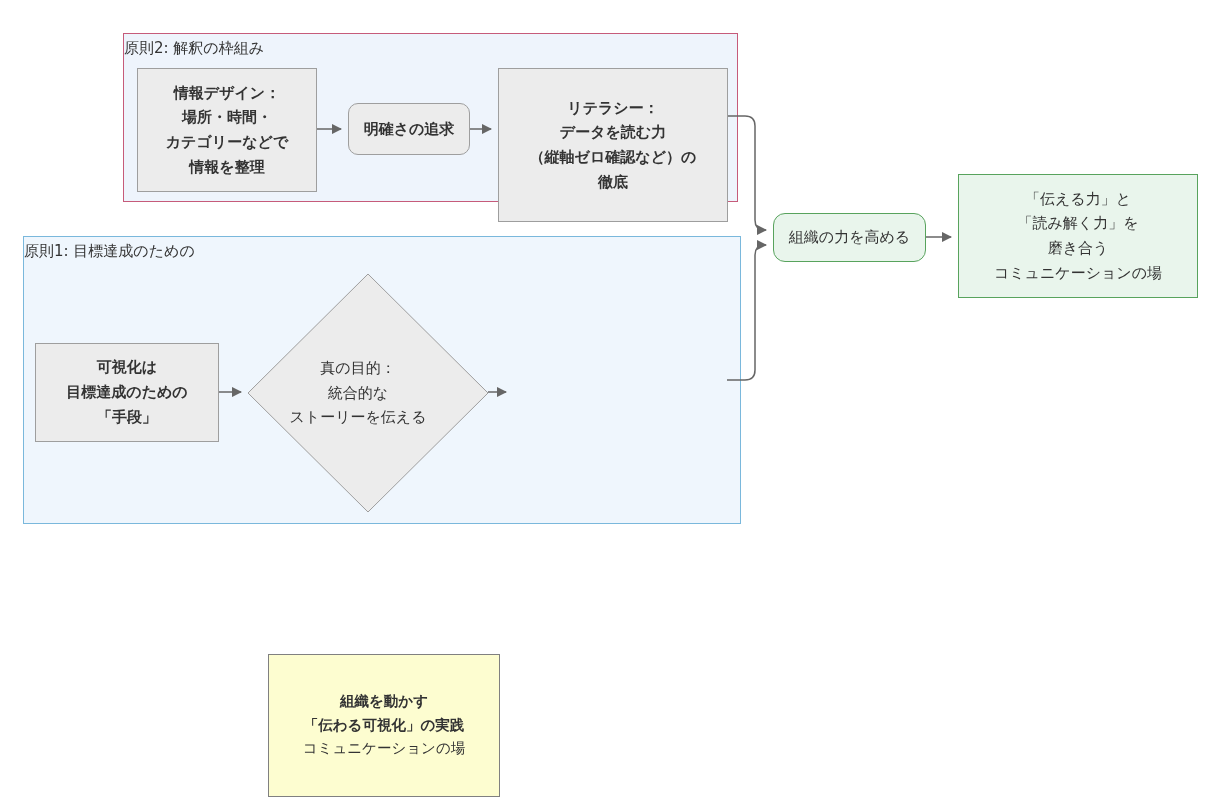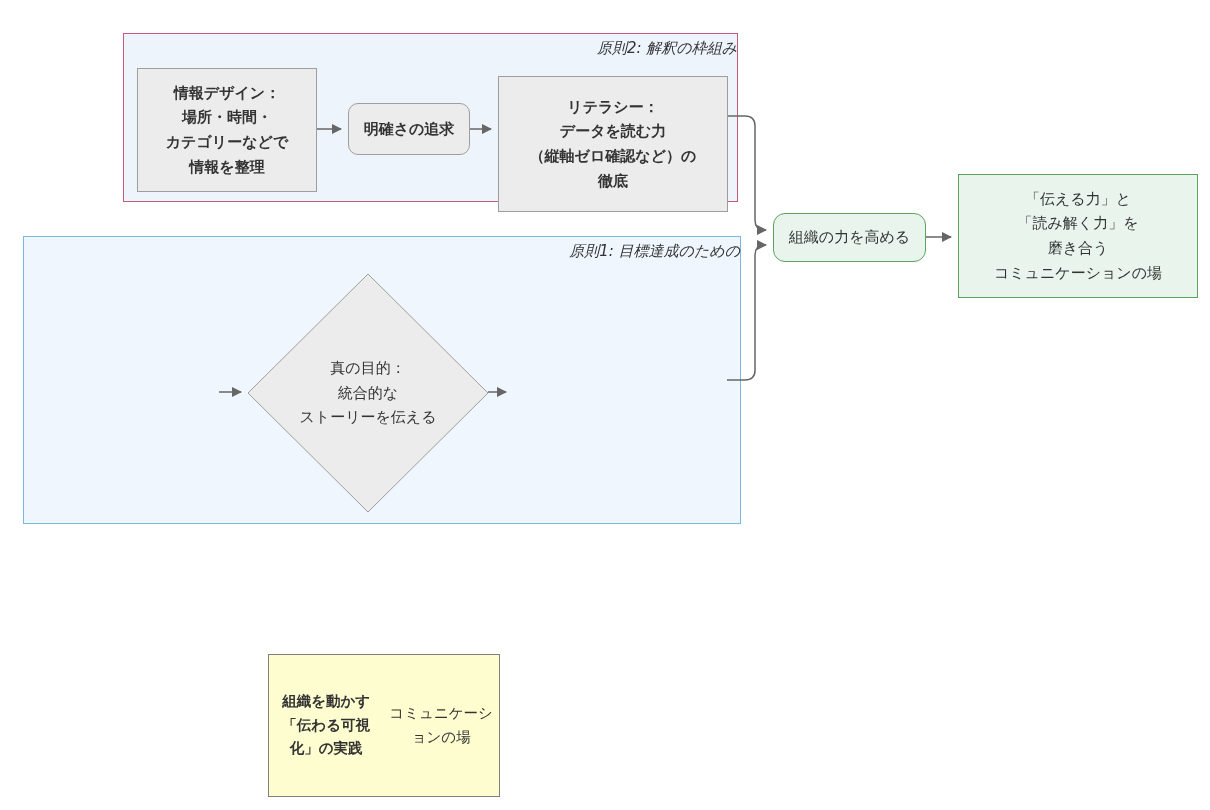--- a/index.html
+++ b/index.html
@@ -21,58 +21,58 @@
     border-color:var(--cluster2-border,#c65b7a);
     background:var(--cluster2-fill,#eef4fc);
   }
   .cluster-p1{
     left:23px;top:236px;width:718px;height:288px;
     border-color:var(--cluster1-border,#7ab8dc);
     background:var(--cluster1-fill,#eff6fd);
   }
   .cluster-title{
     position:absolute;left:0;top:5px;width:100%;
-    text-align:right;font-size:15px;line-height:18px;font-style:italic;
+    text-align:left;font-size:15px;line-height:18px;
   }
   .edge-layer{position:absolute;left:0;top:0;width:1210px;height:810px;}
   .node{
     position:absolute;box-sizing:border-box;
     display:flex;align-items:center;justify-content:center;
     text-align:center;font-size:15px;line-height:1.65;
     white-space:pre-line;
   }
   .node-gray{
     background:var(--node-fill,#ececec);
     border:1px solid var(--node-border,#9e9e9e);
     font-weight:bold;
   }
   .node-a{left:137px;top:68px;width:180px;height:124px;}
   .node-b{left:348px;top:103px;width:122px;height:52px;border-radius:10px;}
-  .node-c{left:498px;top:76px;width:230px;height:136px;}
+  .node-c{left:498px;top:68px;width:230px;height:154px;}
   .node-d{left:35px;top:343px;width:184px;height:99px;}
   .node-f{left:513px;top:343px;width:214px;height:100px;}
   .diamond-label{
-    left:258px;top:338px;width:220px;height:110px;
+    left:248px;top:338px;width:220px;height:110px;
     background:transparent;border:none;
   }
   .node-green-small{
     left:773px;top:213px;width:153px;height:49px;border-radius:12px;
     background:var(--green-fill,#e9f5ec);
     border:1px solid var(--green-border,#58a35d);
   }
   .node-green-big{
     left:958px;top:174px;width:240px;height:124px;
     background:var(--green-fill,#e9f5ec);
     border:1px solid var(--green-border,#58a35d);
   }
   .node-yellow{
     left:268px;top:654px;width:232px;height:143px;
     background:var(--yellow-fill,#fdfdd0);
     border:1px solid var(--yellow-border,#808080);
-    flex-direction:row;font-size:14.5px;
+    flex-direction:column;font-size:14.5px;
   }
   .node-yellow .yellow-title{font-weight:bold;white-space:pre-line;}
   .node-yellow .yellow-sub{font-weight:normal;white-space:pre-line;}
 </style>
 </head>
 <body>
 
 <div class="canvas">
 
   <div class="cluster cluster-p2">
@@ -106,20 +106,23 @@
 カテゴリーなどで
 情報を整理</div>
 
   <div class="node node-gray node-b">明確さの追求</div>
 
   <div class="node node-gray node-c">リテラシー：
 データを読む力
 （縦軸ゼロ確認など）の
 徹底</div>
 
+  <div class="node node-gray node-d">可視化は
+目標達成のための
+「手段」</div>
 
   <div class="node diamond-label">真の目的：
 統合的な
 ストーリーを伝える</div>
 
 
   <div class="node node-green-small">組織の力を高める</div>
 
   <div class="node node-green-big">「伝える力」と
 「読み解く力」を

